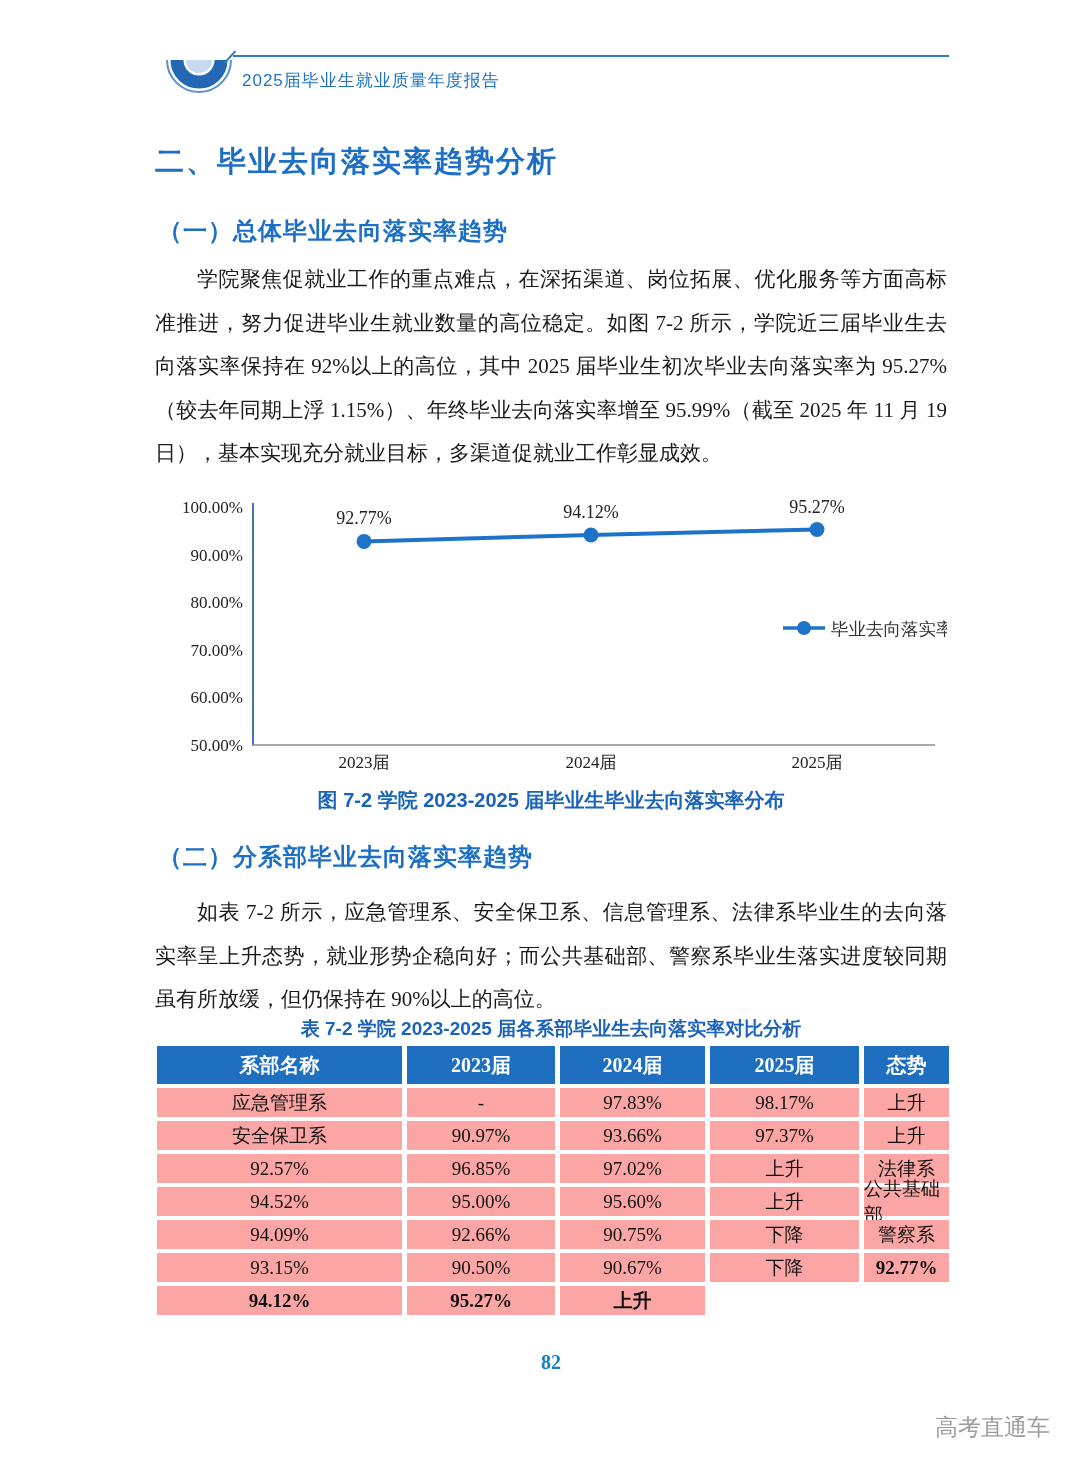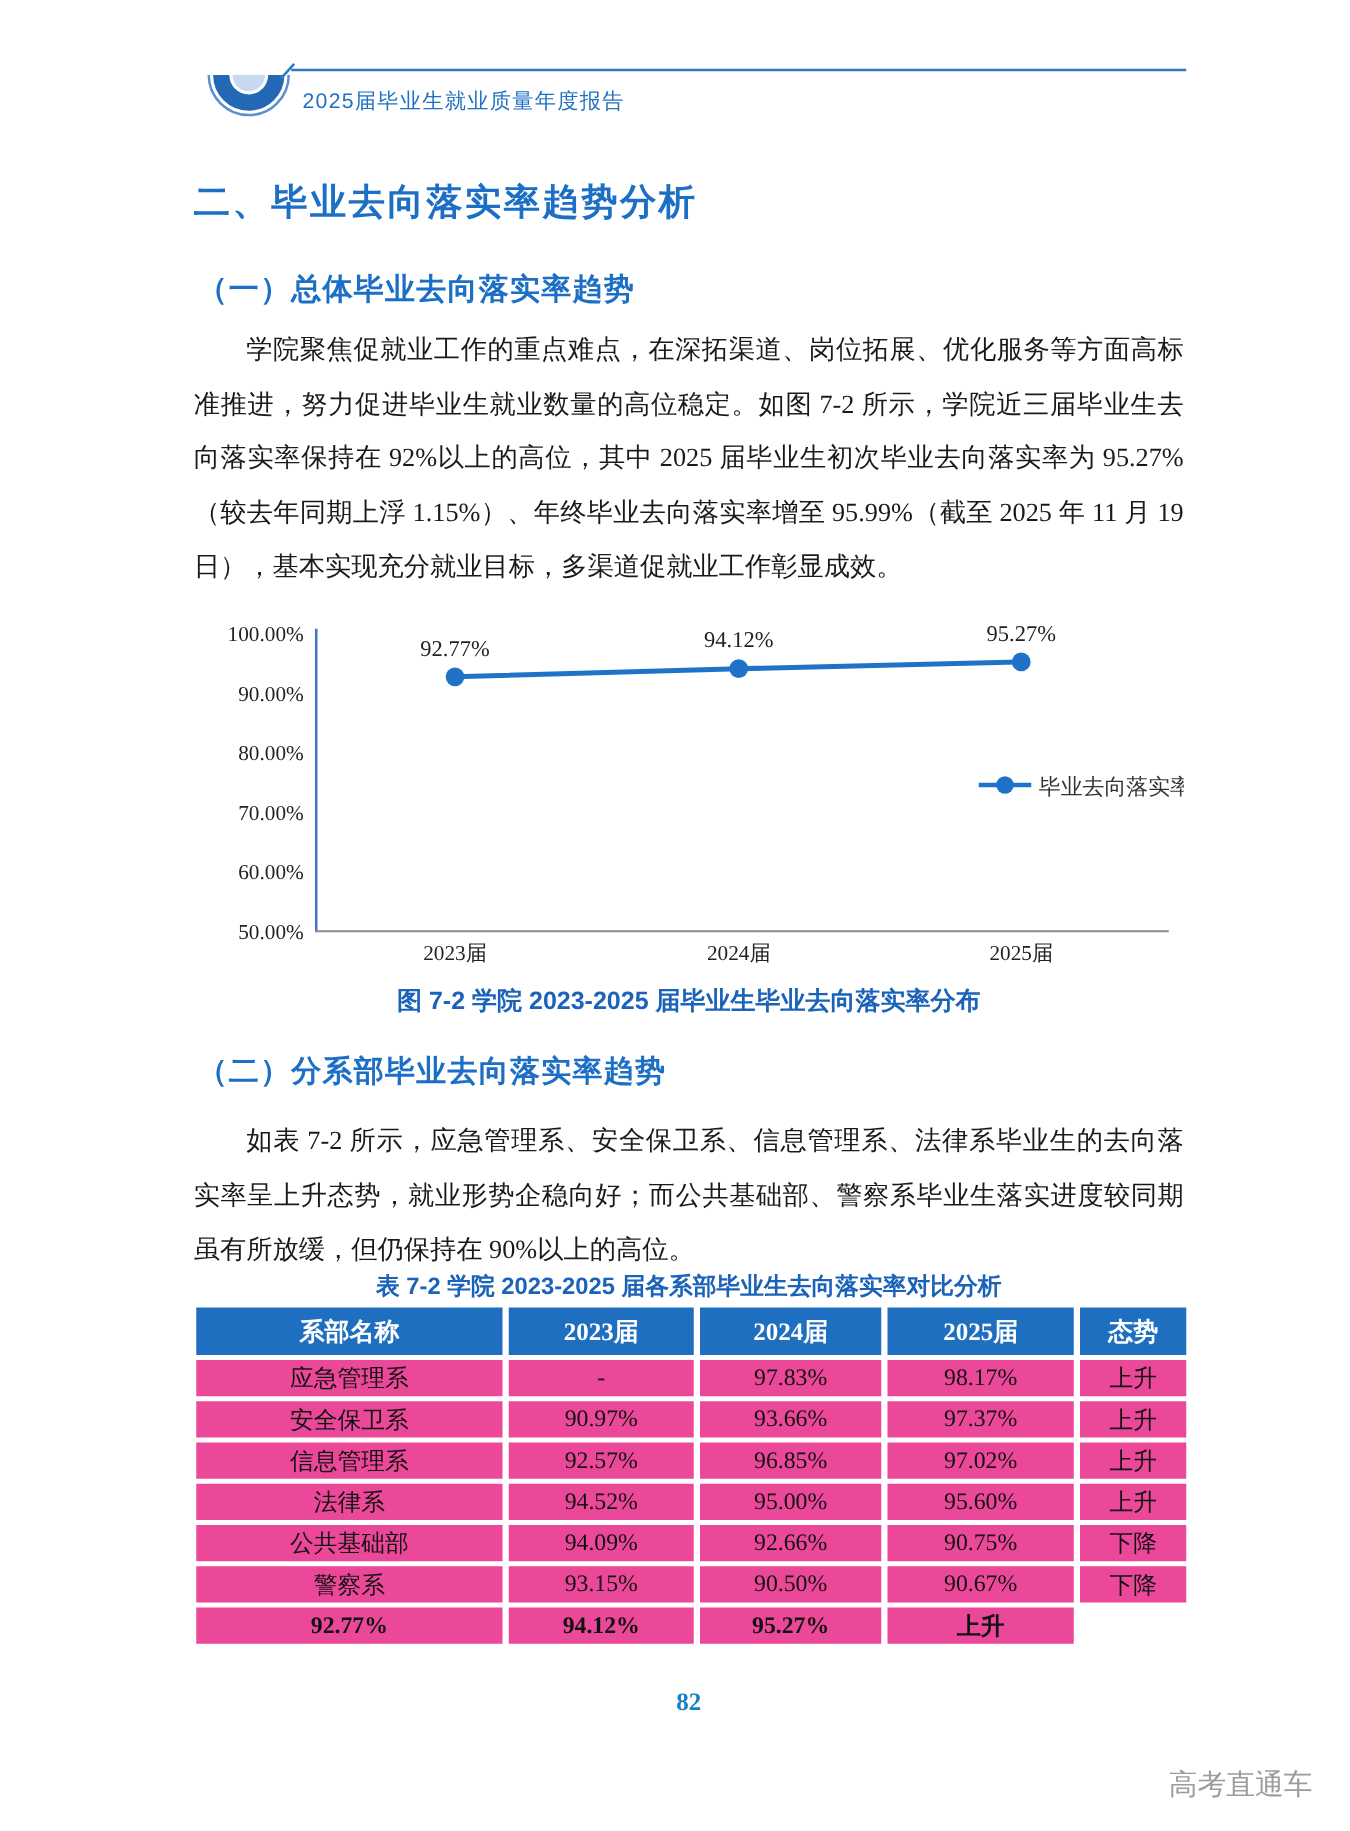--- a/index.html
+++ b/index.html
@@ -69,21 +69,21 @@
     grid-auto-rows: 29px;
     row-gap: 4px; column-gap: 5px;
   }
   .cell {
     display: flex; align-items: center; justify-content: center;
     font-size: 19px; color: #111111;
   }
   .th {
     background: #1e6fc0; color: #ffffff; font-weight: bold; font-size: 20px;
   }
-  .td { background: #ec4899; }
+  .td { background: #fca5a5; }
   
   .page-num {
     position: absolute; left: 155px; top: 1351px; width: 792px;
     text-align: center; font-size: 20px; font-weight: bold; color: #1480c4;
   }
   .watermark {
     position: absolute; right: 30px; top: 1412px;
     font-family: "Liberation Sans", "DejaVu Sans", sans-serif;
     font-size: 23px; color: #9c9c9c;
   }
@@ -160,21 +160,20 @@
     <div class="cell td">97.83%</div>
     <div class="cell td">98.17%</div>
     <div class="cell td">上升</div>
 
     <div class="cell td">安全保卫系</div>
     <div class="cell td">90.97%</div>
     <div class="cell td">93.66%</div>
     <div class="cell td">97.37%</div>
     <div class="cell td">上升</div>
 
-    <div class="cell td">信息管理系</div>
     <div class="cell td">92.57%</div>
     <div class="cell td">96.85%</div>
     <div class="cell td">97.02%</div>
     <div class="cell td">上升</div>
 
     <div class="cell td">法律系</div>
     <div class="cell td">94.52%</div>
     <div class="cell td">95.00%</div>
     <div class="cell td">95.60%</div>
     <div class="cell td">上升</div>

